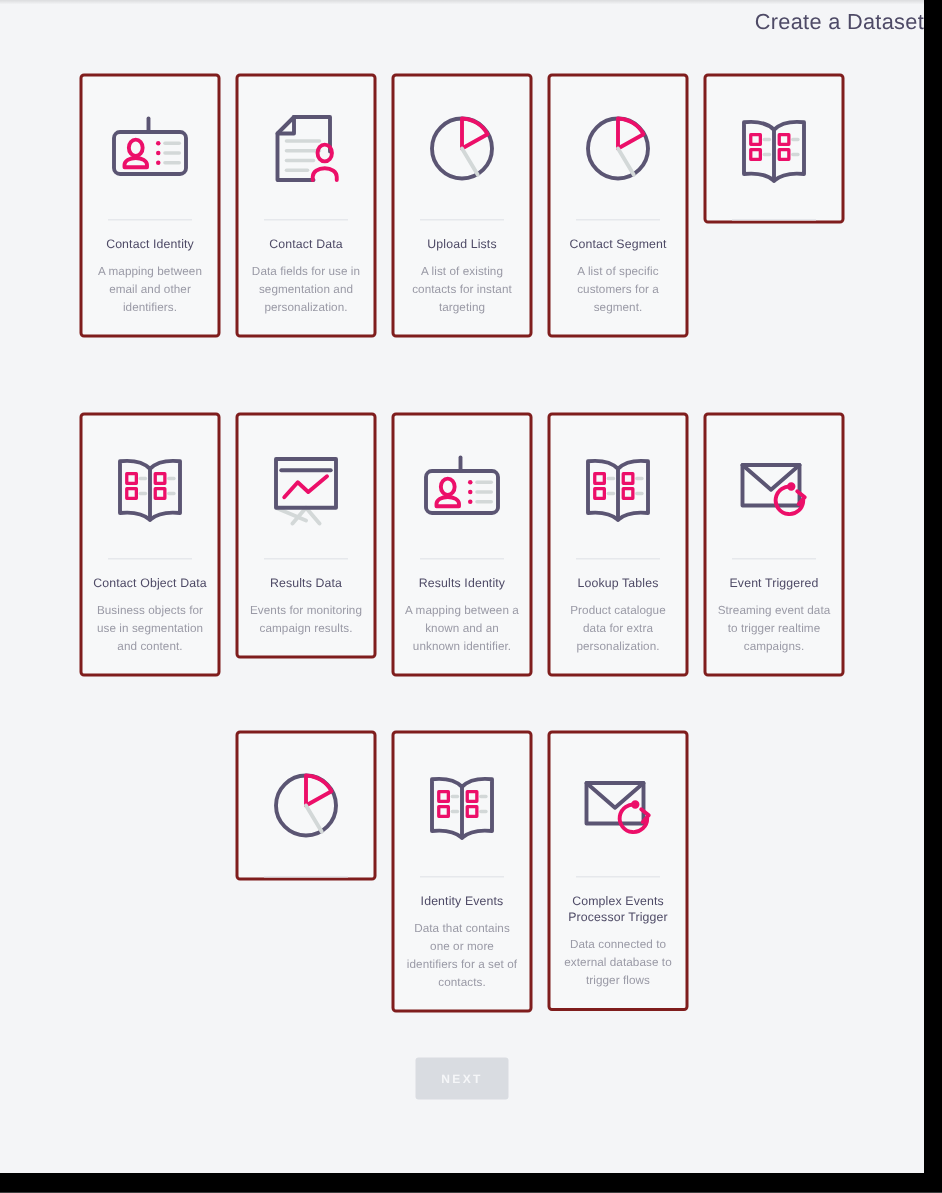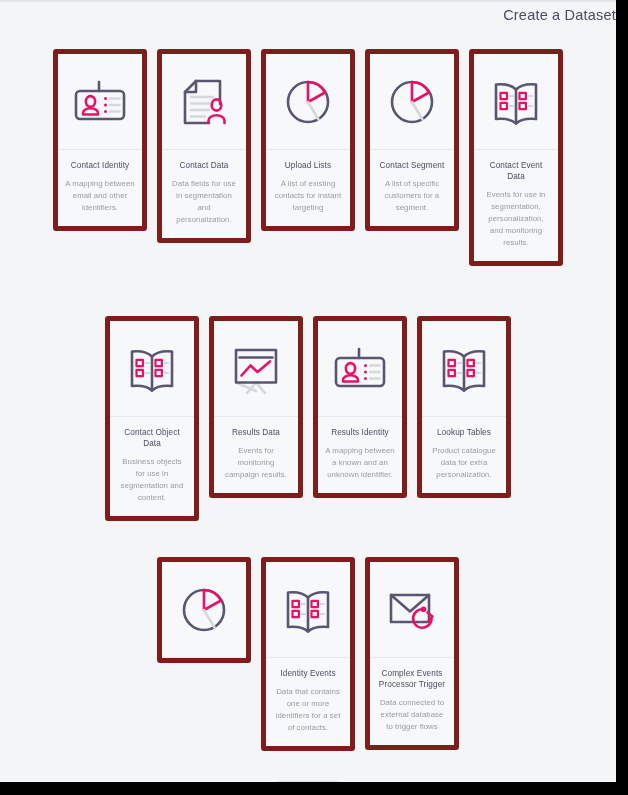--- a/index.html
+++ b/index.html
@@ -54,25 +54,26 @@
     margin-bottom: 0;
   }
 
   .row-1 { margin-top: 14px; }
   .row-2 { margin-top: 50px; }
   .row-3 { margin-top: 36px; }
 
   .card {
     width: 94px;
     background: #f7f8f9;
-    border: 5px solid #7f1d1d;
+    border: 2px solid #7f1d1d;
     border-radius: 3px;
     display: flex;
     flex-direction: column;
     cursor: pointer;
+    align-items: center;
   }
 
   .card-icon {
     height: 96px;
     border-bottom: 1px solid #e6e8ec;
     display: flex;
     align-items: center;
     justify-content: center;
   }
 
@@ -211,24 +212,20 @@
                 <path d="M21.5 22 h3.5" stroke="#d3d8d8" stroke-width="2.2"></path>
                 <rect x="12.5" y="28.8" width="6.4" height="6.4" stroke="#ec0f69" stroke-width="2.2"></rect>
                 <path d="M21.5 32 h3.5" stroke="#d3d8d8" stroke-width="2.2"></path>
                 <rect x="31.5" y="18.8" width="6.4" height="6.4" stroke="#ec0f69" stroke-width="2.2"></rect>
                 <path d="M40.5 22 h3.5" stroke="#d3d8d8" stroke-width="2.2"></path>
                 <rect x="31.5" y="28.8" width="6.4" height="6.4" stroke="#ec0f69" stroke-width="2.2"></rect>
                 <path d="M40.5 32 h3.5" stroke="#d3d8d8" stroke-width="2.2"></path>
               </svg>
             </span>
           </div>
-          <div class="card-body">
-            <div class="card-title">Contact Event Data</div>
-            <div class="card-desc">Events for use in segmentation, personalization, and monitoring results.</div>
-          </div>
         </div>
       </div>
 
     <div class="row row-2">
         <div class="card">
           <div class="card-icon">
             <span class="icon-wrap">
               <svg width="56" height="56" viewBox="0 0 56 56" fill="none" stroke-linecap="round" stroke-linejoin="round">
                 <path d="M28 15.5 C24 11.5 17.5 9.5 8 10.5 V45 C17.5 44 24 46 28 49.5 C32 46 38.5 44 48 45 V10.5 C38.5 9.5 32 11.5 28 15.5 Z" stroke="#5b5573" stroke-width="2.6"></path>
                 <path d="M28 15.5 V49.5" stroke="#5b5573" stroke-width="2.6"></path>
@@ -303,20 +300,37 @@
                 <rect x="31.5" y="28.8" width="6.4" height="6.4" stroke="#ec0f69" stroke-width="2.2"></rect>
                 <path d="M40.5 32 h3.5" stroke="#d3d8d8" stroke-width="2.2"></path>
               </svg>
             </span>
           </div>
           <div class="card-body">
             <div class="card-title">Lookup Tables</div>
             <div class="card-desc">Product catalogue data for extra personalization.</div>
           </div>
         </div>
+        <div class="card">
+          <div class="card-icon">
+            <span class="icon-wrap">
+              <svg width="56" height="56" viewBox="0 0 56 56" fill="none" stroke-linecap="round" stroke-linejoin="round">
+                <rect x="7" y="13" width="38" height="27" stroke="#5b5573" stroke-width="2.6"></rect>
+                <path d="M7 13 L26 29.5 L45 13" stroke="#5b5573" stroke-width="2.6"></path>
+                <path d="M47.5 36.5 A9.2 9.2 0 1 1 40.5 27.6" stroke="#ec0f69" stroke-width="2.6"></path>
+                <path d="M43.5 30.5 L48.5 34.5 L44.5 39" stroke="#ec0f69" stroke-width="2.6" fill="none"></path>
+                <circle cx="39.5" cy="27.3" r="1.8" stroke="#ec0f69" stroke-width="2"></circle>
+              </svg>
+            </span>
+          </div>
+          <div class="card-body">
+            <div class="card-title">Event Triggered</div>
+            <div class="card-desc">Streaming event data to trigger realtime campaigns.</div>
+          </div>
+        </div>
       </div>
 
     <div class="row row-3">
         <div class="card">
           <div class="card-icon">
             <span class="icon-wrap">
               <svg width="56" height="56" viewBox="0 0 56 56" fill="none" stroke-linecap="round" stroke-linejoin="round">
                 <circle cx="28" cy="28" r="20" stroke="#5b5573" stroke-width="2.6"></circle>
                 <path d="M28 28 L28 8 A20 20 0 0 1 45 18.5 Z" stroke="#ec0f69" stroke-width="2.6" fill="none"></path>
                 <path d="M28 28 L38.5 45.5" stroke="#d3d8d8" stroke-width="2.6"></path>

